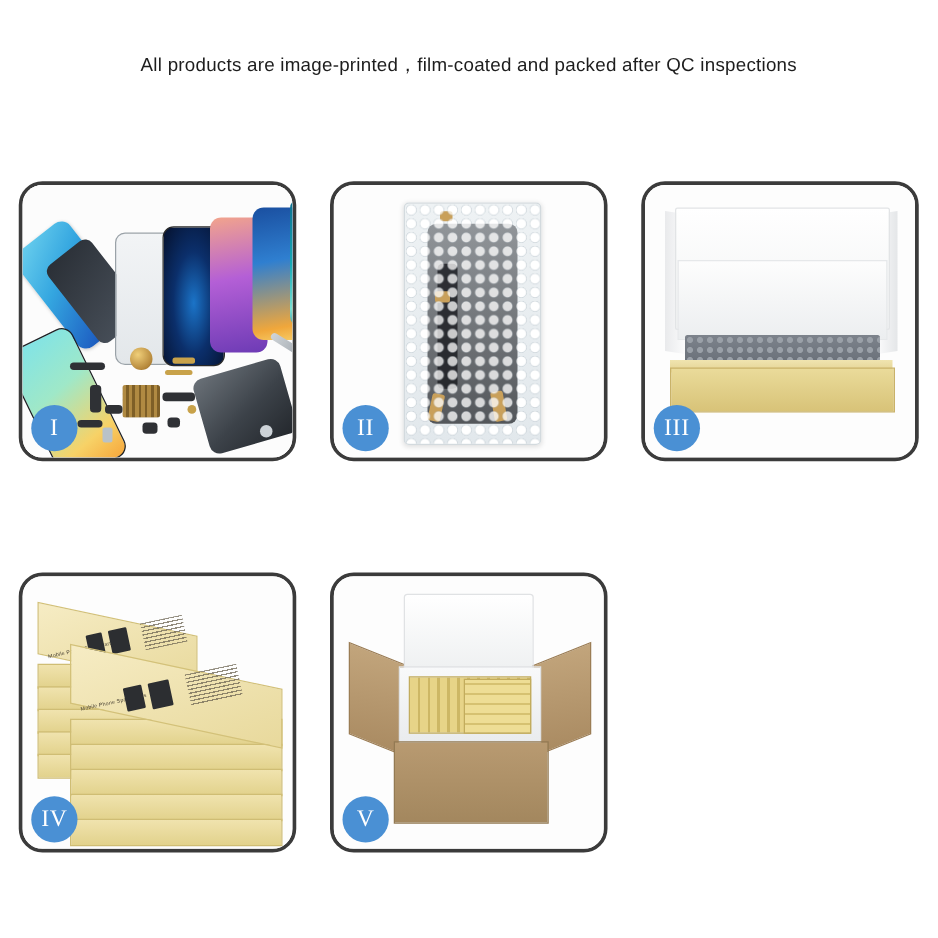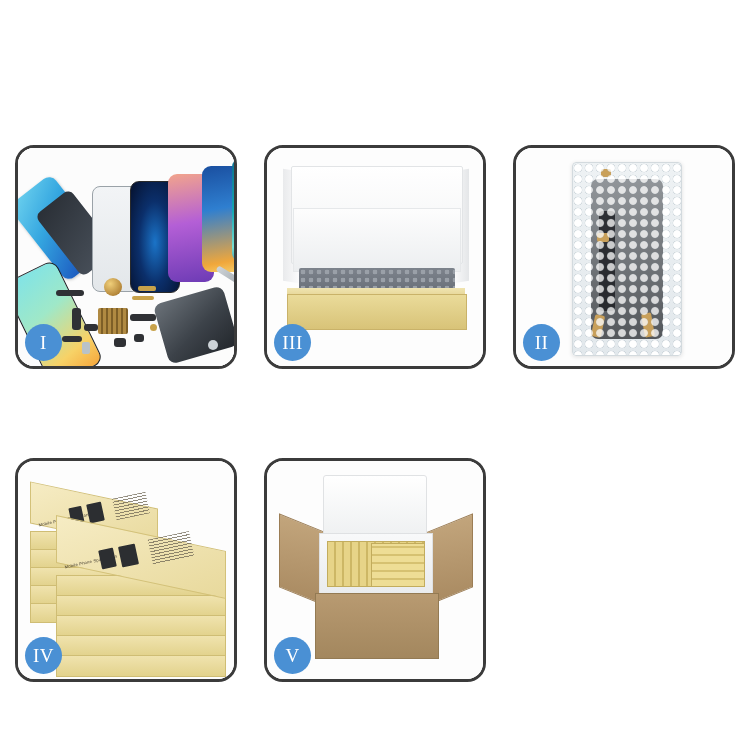--- a/index.html
+++ b/index.html
@@ -282,20 +282,21 @@
     position:absolute;background:rgba(140,115,80,.55);
   }
   .c-tape{
     position:absolute;background:rgba(150,126,92,.7);border-radius:1px;
   }
 </style>
 </head>
 <body>
 
 <div class="header">
+  <div class="subtitle">All products are image-printed，film-coated and packed after QC inspections</div>
 </div>
 
 <div class="grid">
 
   <div class="panel">
     <div class="stage">
       <div class="p1-bg"></div>
       <div class="ph ph-a"></div>
       <div class="ph ph-a2"></div>
       <div class="ph ph-glass"></div>
@@ -320,48 +321,48 @@
       <div class="part" style="left:64px;top:194px;width:8px;height:12px;background:#b9c2c8;"></div>
       <div class="part gold" style="left:132px;top:176px;width:7px;height:7px;border-radius:50%;"></div>
       <div class="screwdriver"></div>
       <div class="part" style="left:190px;top:192px;width:10px;height:10px;border-radius:50%;background:#cdd3d8;"></div>
     </div>
     <div class="badge">I</div>
   </div>
 
   <div class="panel">
     <div class="stage">
-      <div class="b3-lidflap-l"></div>
-      <div class="b3-lidflap-r"></div>
-      <div class="b3-lid"></div>
-      <div class="b3-foam"></div>
-      <div class="b3-inner"></div>
-      <div class="b3-side"></div>
-      <div class="b3-front"></div>
-    </div>
-    <div class="badge">III</div>
-  </div>
-
-  <div class="panel">
-    <div class="stage">
       <div class="bubble-bag">
         <div class="screen-in"></div>
         <div class="screen-flex"></div>
         <div class="tape" style="left:28px;top:6px;width:10px;height:8px;"></div>
         <div class="tape" style="left:24px;top:70px;width:12px;height:9px;"></div>
         <div class="tape" style="left:20px;top:152px;width:10px;height:22px;transform:rotate(12deg);"></div>
         <div class="tape" style="left:70px;top:150px;width:10px;height:24px;transform:rotate(-10deg);"></div>
         <div class="bubble-overlay"></div>
       </div>
     </div>
     <div class="badge">II</div>
   </div>
 
   <div class="panel">
     <div class="stage">
+      <div class="b3-lidflap-l"></div>
+      <div class="b3-lidflap-r"></div>
+      <div class="b3-lid"></div>
+      <div class="b3-foam"></div>
+      <div class="b3-inner"></div>
+      <div class="b3-side"></div>
+      <div class="b3-front"></div>
+    </div>
+    <div class="badge">III</div>
+  </div>
+
+  <div class="panel">
+    <div class="stage">
       <div class="stack">
 
         <div class="sbox" style="left:2px;top:52px;width:104px;height:18px;"></div>
         <div class="sbox" style="left:2px;top:70px;width:104px;height:18px;"></div>
         <div class="sbox" style="left:2px;top:88px;width:104px;height:18px;"></div>
         <div class="sbox" style="left:2px;top:106px;width:104px;height:18px;"></div>
         <div class="sbox" style="left:2px;top:124px;width:104px;height:18px;"></div>
 
         <div class="sbox" style="left:28px;top:96px;width:168px;height:20px;"></div>
         <div class="sbox" style="left:28px;top:116px;width:168px;height:20px;"></div>

